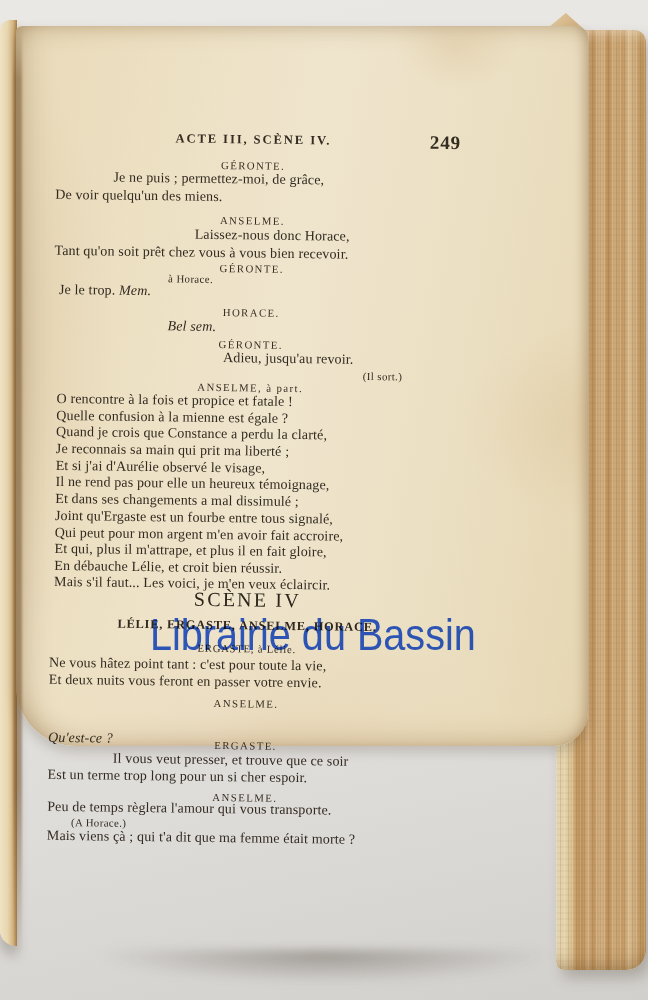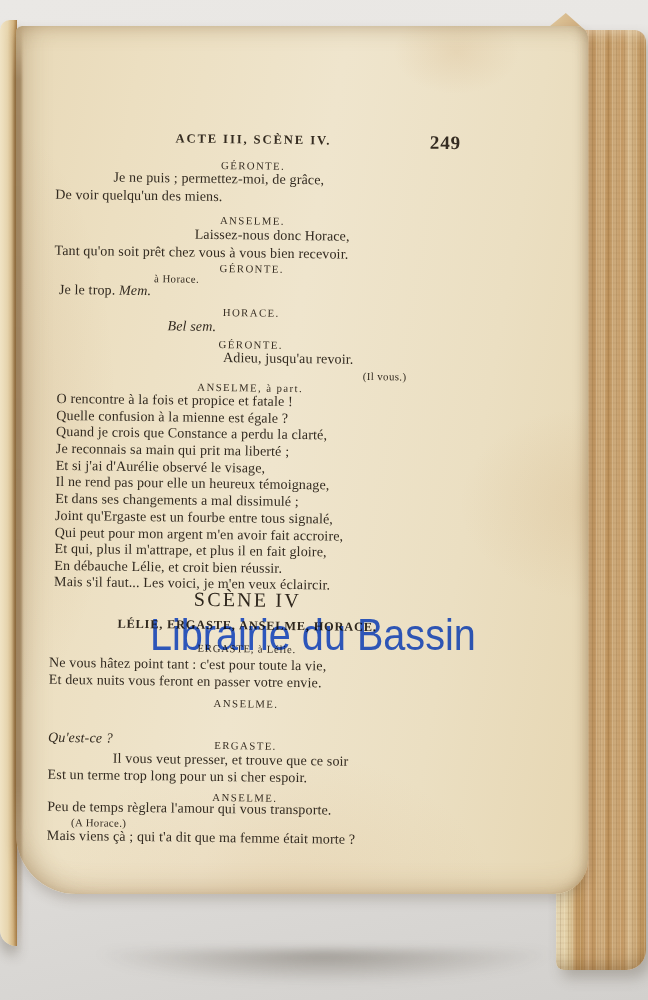--- a/index.html
+++ b/index.html
@@ -31,21 +31,21 @@
   }
   
   .facing{
     position:absolute;left:0;top:20px;width:17px;height:926px;
     border-radius:10px 0 0 16px;
     background:linear-gradient(90deg,#f0e3c4 0%,#e7d5ae 45%,#d3b481 78%,#a87d45 100%);
     box-shadow:0 10px 12px rgba(80,70,55,.3);
   }
   
   .page{
-    position:absolute;left:16px;top:26px;width:572px;height:868px;
+    position:absolute;left:16px;top:26px;width:572px;height:720px;
     border-radius:6px 12px 34px 60px;
     background:
       radial-gradient(90px 60px at 77% 3%,rgba(196,150,92,.16),transparent 70%),
       radial-gradient(200px 140px at 102% 55%,rgba(190,140,80,.14),transparent 70%),
       radial-gradient(320px 240px at 45% 103%,rgba(205,160,100,.18),transparent 72%),
       radial-gradient(160px 420px at -2% 45%,rgba(150,100,50,.10),transparent 70%),
       linear-gradient(100deg,#e8d9b8 0%,#ecdfc1 18%,#efe5cd 46%,#ebdfc2 74%,#e6d6b2 100%);
     box-shadow:
       inset 22px 0 30px -18px rgba(110,75,35,.38),
       inset -9px 0 12px -6px rgba(110,75,35,.34),
@@ -102,27 +102,27 @@
       <div class="rh-title">ACTE III, SCÈNE IV.</div>
       <div class="rh-num">249</div>
       <div id="lines">
           <div class="ln sp" style="top: 131px;">GÉRONTE.</div>
           <div class="ln v" style="top: 143px; left: 58px;">Je ne puis ; permettez-moi, de grâce,</div>
           <div class="ln v" style="top: 161px;">De voir quelqu'un des miens.</div>
           <div class="ln sp" style="top: 186px;">ANSELME.</div>
           <div class="ln v" style="top: 199px; left: 140px;">Laissez-nous donc Horace,</div>
           <div class="ln v" style="top: 217px;">Tant qu'on soit prêt chez vous à vous bien recevoir.</div>
           <div class="ln sp" style="top: 234px;">GÉRONTE.</div>
-          <div class="ln st" style="top: 245px; left: 100px;">à Horace.</div>
+          <div class="ln st" style="top: 245px; left: 114px;">à Horace.</div>
           <div class="ln v" style="top: 256px; left: 5px;"><span>Je le trop. </span><span class="it">Mem.</span></div>
           <div class="ln sp" style="top: 278px;">HORACE.</div>
           <div class="ln v" style="top: 291px; left: 114px;"><span class="it">Bel sem.</span></div>
           <div class="ln sp" style="top: 310px;">GÉRONTE.</div>
           <div class="ln v" style="top: 322px; left: 170px;">Adieu, jusqu'au revoir.</div>
-          <div class="ln st" style="top: 340px; left: 310px;">(Il vous.)</div>
+          <div class="ln st" style="top: 340px; left: 310px;">(Il sort.)</div>
           <div class="ln sp" style="top: 353px;">ANSELME, à part.</div>
           <div class="ln v" style="top: 365px; left: 4px;">O rencontre à la fois et propice et fatale !</div>
           <div class="ln v" style="top: 382px; left: 4px;">Quelle confusion à la mienne est égale ?</div>
           <div class="ln v" style="top: 398px; left: 4px;">Quand je crois que Constance a perdu la clarté,</div>
           <div class="ln v" style="top: 415px; left: 4px;">Je reconnais sa main qui prit ma liberté ;</div>
           <div class="ln v" style="top: 432px; left: 4px;">Et si j'ai d'Aurélie observé le visage,</div>
           <div class="ln v" style="top: 448px; left: 4px;">Il ne rend pas pour elle un heureux témoignage,</div>
           <div class="ln v" style="top: 465px; left: 4px;">Et dans ses changements a mal dissimulé ;</div>
           <div class="ln v" style="top: 482px; left: 4px;">Joint qu'Ergaste est un fourbe entre tous signalé,</div>
           <div class="ln v" style="top: 499px; left: 4px;">Qui peut pour mon argent m'en avoir fait accroire,</div>

